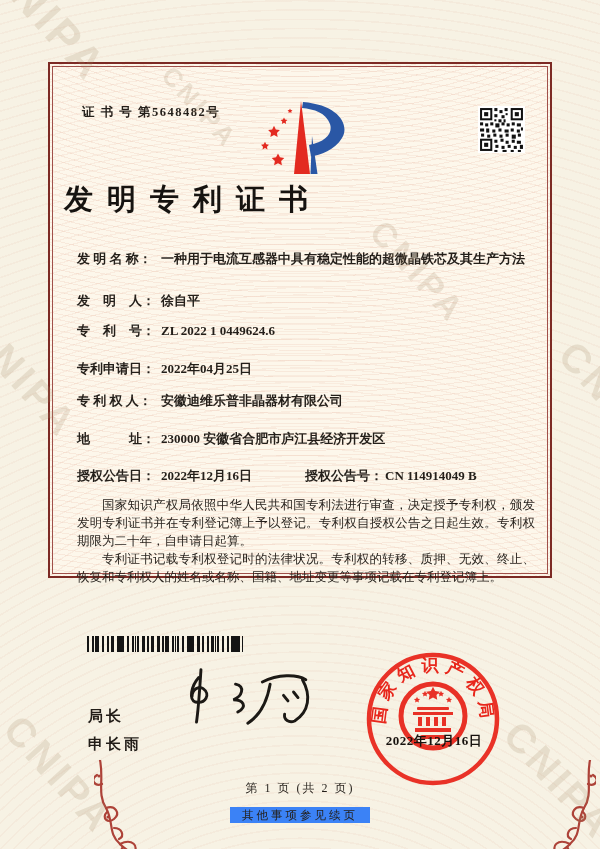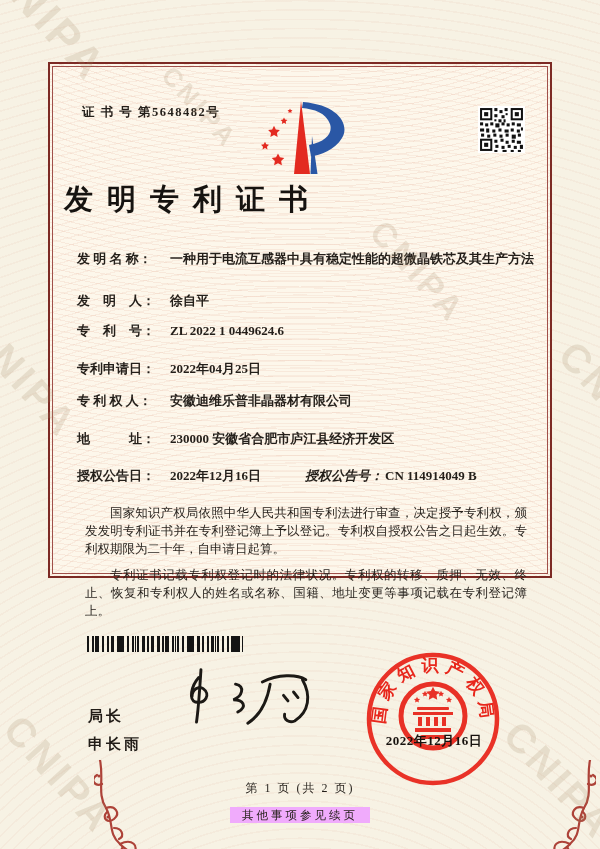--- a/index.html
+++ b/index.html
@@ -29,47 +29,47 @@
   }
   .frame::before{content:"";position:absolute;inset:2px;border:1px solid #a0504a;pointer-events:none;}
   .cert-no{position:absolute;left:32px;top:40px;font-size:12.5px;font-weight:600;letter-spacing:1.5px;}
   .logo{position:absolute;left:203px;top:34px;width:96px;height:82px;}
   .qr{position:absolute;left:428px;top:42px;width:47px;height:47px;}
   .title{
     position:absolute;left:0;top:116px;width:100%;text-align:left;
     font-size:29px;font-weight:700;letter-spacing:14px;text-indent:14px;color:#161310;
   }
   .row{position:absolute;left:27px;right:16px;font-size:13px;font-weight:600;white-space:nowrap;}
-  .lbl{display:inline-block;min-width:80px;margin-right:13px;}
+  .lbl{display:inline-block;min-width:80px;margin-right:4px;}
   .r1{top:186px}.r2{top:228px}.r3{top:258px}.r4{top:296px}.r5{top:328px}.r6{top:366px}.r7{top:403px}
   .pair2{position:absolute;left:228px;top:0;}
-  .pair2 .lbl{min-width:0;margin-right:2px;font-style:italic;}
+  .pair2 .lbl{min-width:0;margin-right:2px;}
   .legal{
     position:absolute;left:27px;top:432px;width:458px;
     font-size:12.5px;line-height:18px;text-align:justify;font-weight:500;
   }
-  .legal p{margin:8px;text-indent:2em;}
+  .legal p{margin:0;text-indent:2em;}
   .barcode{
     position:absolute;left:37px;top:572px;width:156px;height:16px;
     background-image:
       repeating-linear-gradient(90deg,#141414 0 2px,rgba(0,0,0,0) 2px 5px),
       repeating-linear-gradient(90deg,#141414 0 1px,rgba(0,0,0,0) 1px 8px),
       repeating-linear-gradient(90deg,rgba(0,0,0,0) 0 9px,#141414 9px 12px,rgba(0,0,0,0) 12px 23px);
   }
   .signer{position:absolute;left:38px;top:626px;font-family:"Liberation Sans",sans-serif;
     font-weight:700;font-size:15px;letter-spacing:3px;line-height:28px;color:#221d18;margin-top:12px;}
   .signature{position:absolute;left:132px;top:602px;width:145px;height:62px;}
   .seal{position:absolute;left:312px;top:584px;width:142px;height:142px;z-index:3;}
   .seal-date{
     position:absolute;left:314px;top:668px;width:140px;text-align:center;z-index:4;
     font-size:13px;font-weight:700;color:#17120e;letter-spacing:0.5px;white-space:nowrap;
   }
   .page-no{position:absolute;left:0;top:716px;width:100%;text-align:center;font-size:12px;letter-spacing:2px;}
   .footer-note{position:absolute;left:0;top:805px;width:100%;text-align:center;z-index:7;}
-  .footer-note span{background:#f0abfc;padding:2px 12px;font-size:11.5px;letter-spacing:3px;font-weight:500;}
+  .footer-note span{background:#3b82f6;padding:2px 12px;font-size:11.5px;letter-spacing:3px;font-weight:500;}
   .fl{position:absolute;width:72px;height:104px;z-index:5;pointer-events:none;}
   .fl-br{left:474px;top:696px;}
   .fl-bl{left:44px;top:696px;transform:scaleX(-1);}
 </style>
 </head>
 <body>
 
 <div class="page">
 
   <span class="wm" style="left:-30px;top:-8px;font-size:44px;">CNIPA</span>

